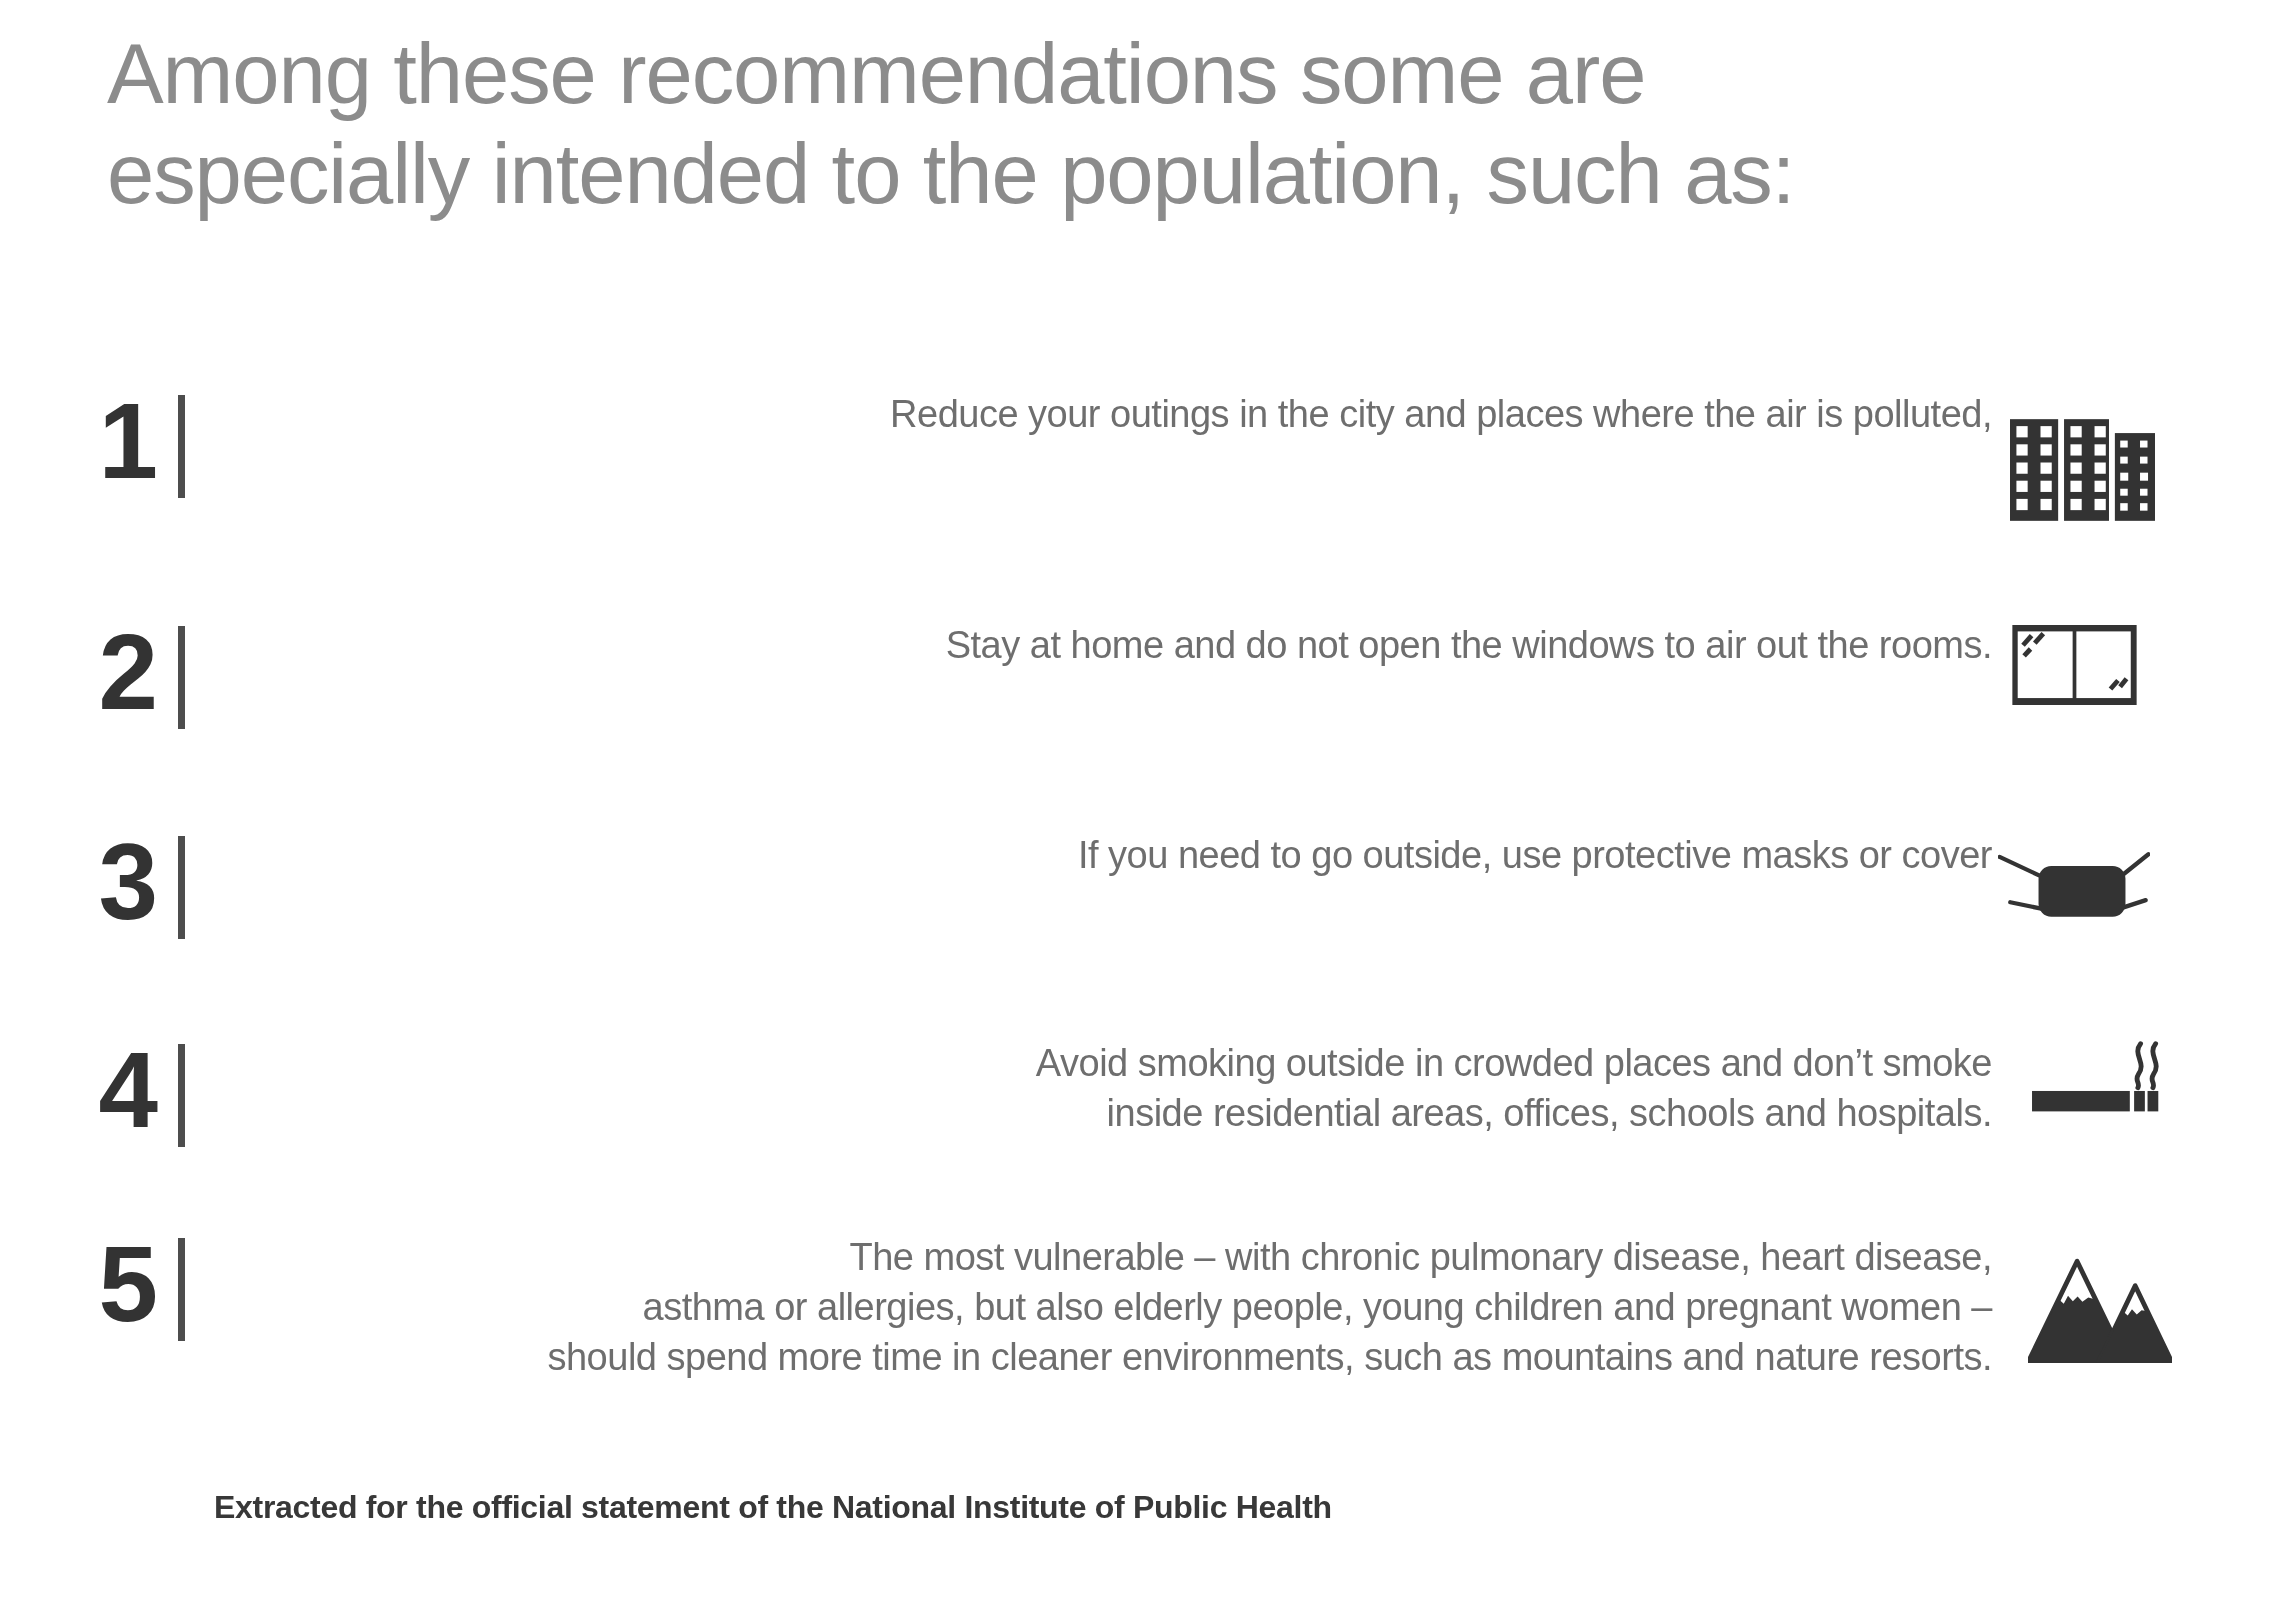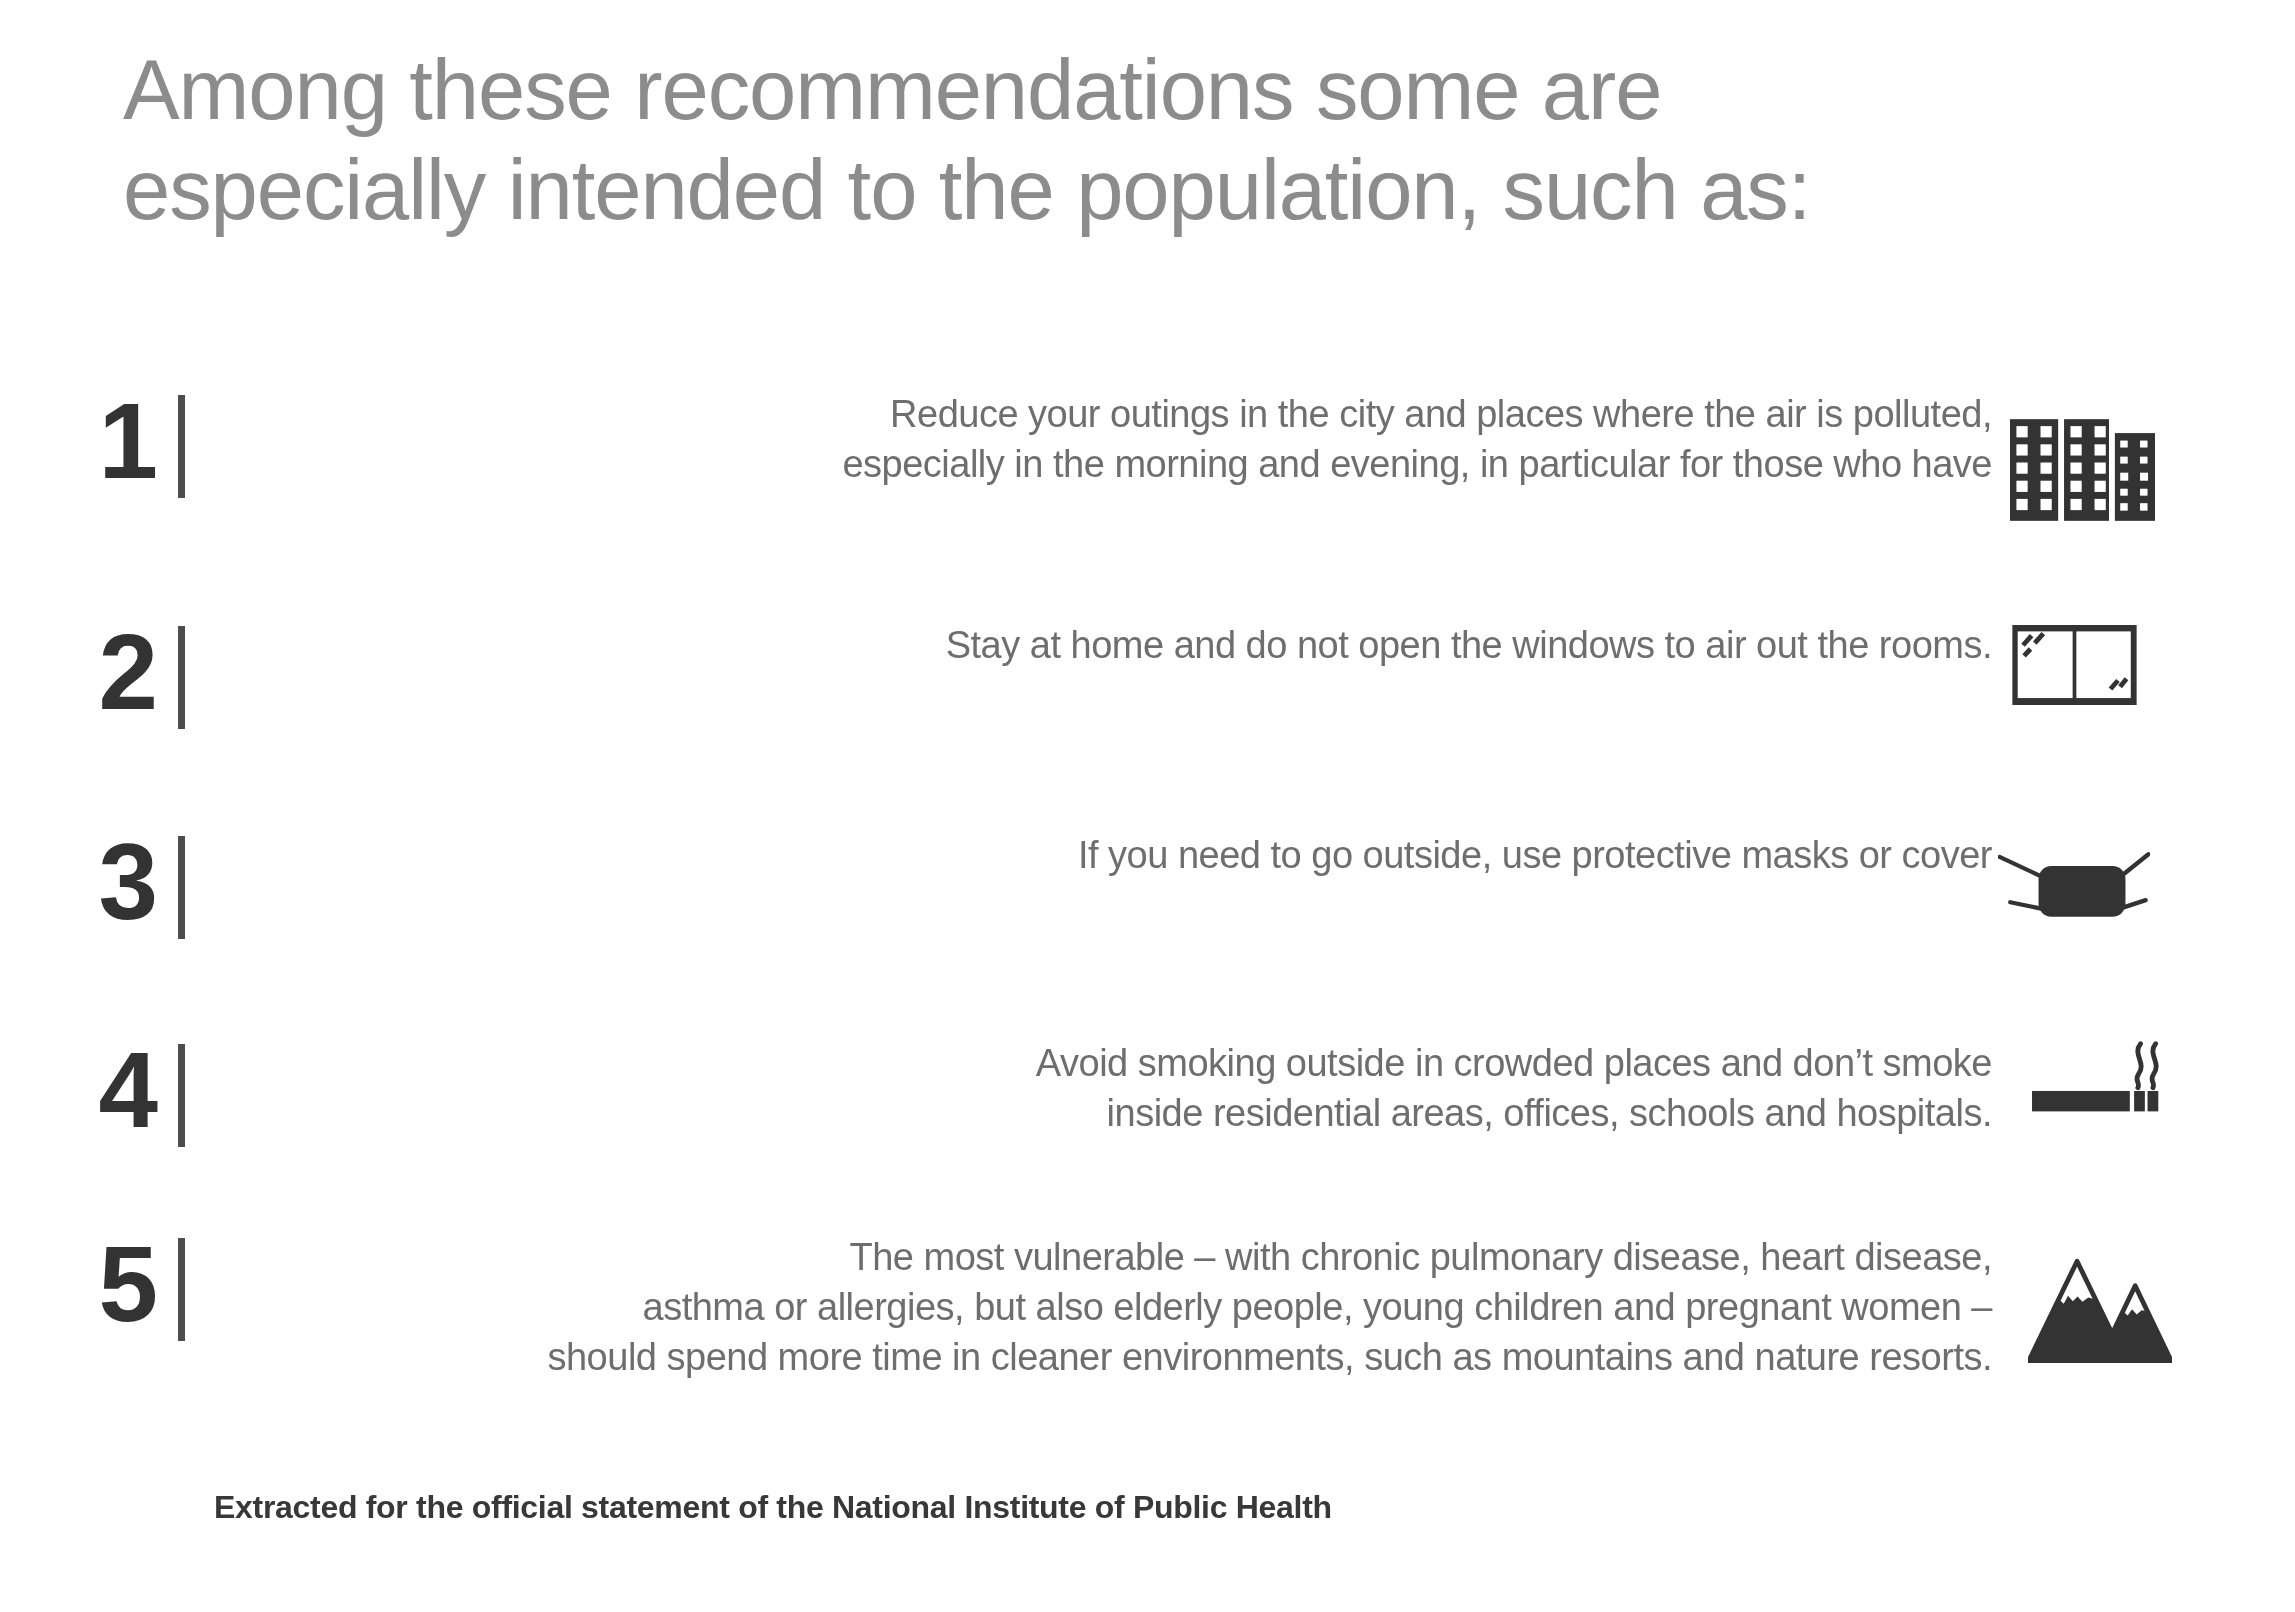--- a/index.html
+++ b/index.html
@@ -11,21 +11,21 @@
     width: 2295px;
     height: 1612px;
     position: relative;
     font-family: "Liberation Sans", sans-serif;
     overflow: hidden;
   }
   .title {
     position: absolute;
     left: 107px;
     top: 24px;
-    margin: 16px;
+    margin: 0;
     font-size: 85px;
     line-height: 100px;
     font-weight: 400;
     letter-spacing: -1.1px;
     color: #8c8c8c;
   }
   .title span { display: block; }
 
   .row {
     position: absolute;
@@ -98,21 +98,20 @@
 <h1 class="title">
   <span>Among these recommendations some are</span>
   <span>especially intended to the population, such as:</span>
 </h1>
 
 <section class="row row-1">
   <div class="num">1</div>
   <div class="vbar"></div>
   <div class="item-text">
     <span>Reduce your outings in the city and places where the air is polluted,</span>
-    <span>especially in the morning and evening, in particular for those who have</span>
   </div>
 </section>
 
 <section class="row row-2">
   <div class="num">2</div>
   <div class="vbar"></div>
   <div class="item-text">
     <span>Stay at home and do not open the windows to air out the rooms.</span>
   </div>
 </section>

